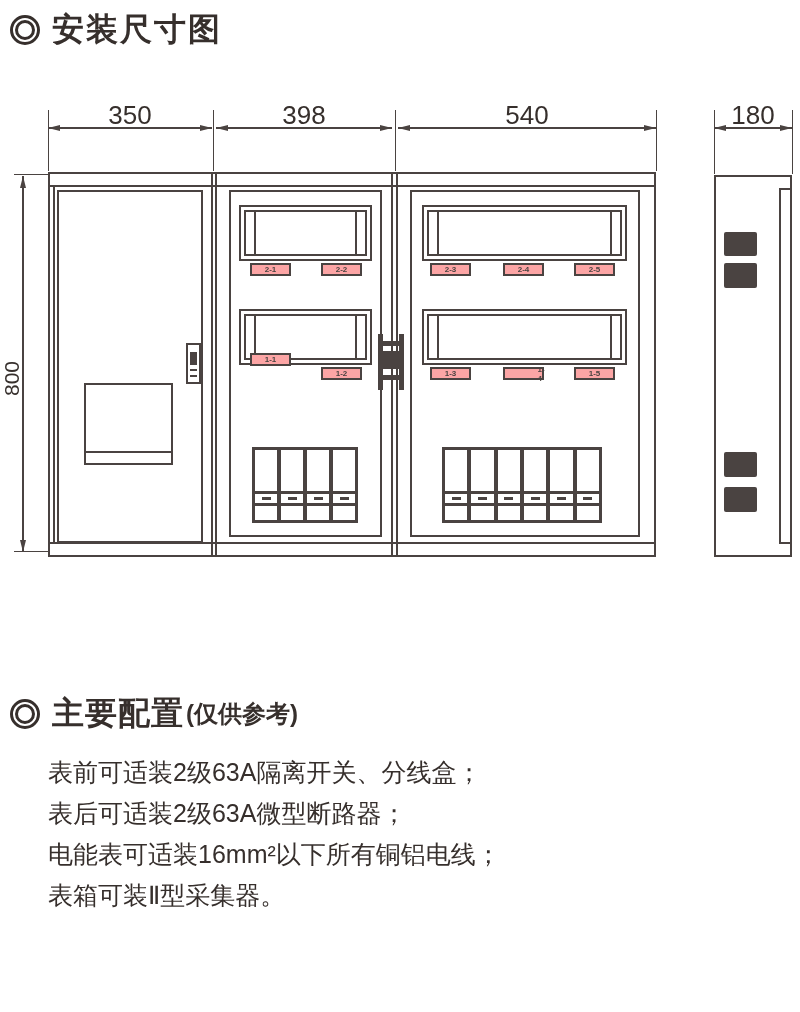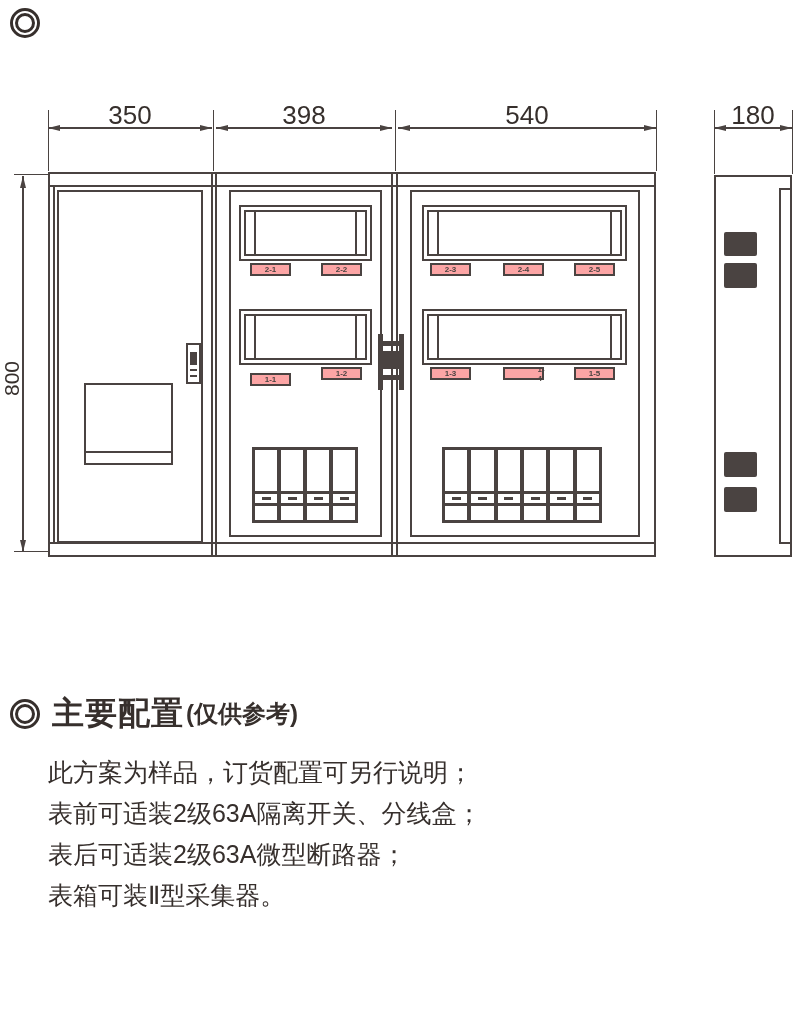--- a/index.html
+++ b/index.html
@@ -75,20 +75,21 @@
   
   .vent{position:absolute;left:724px;width:33px;background:var(--ink);border-radius:2px;}
 </style>
 </head>
 <body>
 
 <div class="canvas">
 
   <div class="hrow" style="left:10px;top:8px;">
     <span class="bullseye"></span>
+    <span class="h1-text">安装尺寸图</span>
   </div>
 
   <div>
 
     <div class="dimlabel" style="left:95px;top:100px;">350</div>
     <div class="dimlabel" style="left:269px;top:100px;">398</div>
     <div class="dimlabel" style="left:492px;top:100px;">540</div>
     <div class="dimlabel" style="left:718px;top:100px;">180</div>
 
     <div class="dim" style="left:48px;top:127px;width:164px;"></div>
@@ -138,21 +139,21 @@
           <div class="mwin-vl r"></div>
         </div>
         <div class="mlabel" style="left:250px;top:263px;">2-1</div>
         <div class="mlabel" style="left:321px;top:263px;">2-2</div>
 
         <div class="mwin" style="left:239px;top:309px;width:133px;height:56px;">
           <div class="mwin-inner"></div>
           <div class="mwin-vl l"></div>
           <div class="mwin-vl r"></div>
         </div>
-        <div class="mlabel" style="left:250px;top:373px;">1-1</div>
+        <div class="mlabel" style="left:250px;top:353px;">1-1</div>
         <div class="mlabel" style="left:321px;top:367px;">1-2</div>
 
         <div class="breaker" style="left:252px;top:447px;width:106px;height:76px;">
           <div class="bmod">
               <div class="t"></div>
               <div class="lb"></div>
               <div class="b"></div>
             </div>
           <div class="bmod">
               <div class="t"></div>
@@ -246,19 +247,19 @@
     </div>
   </div>
 
   <div class="hrow" style="left:10px;top:692px;">
     <span class="bullseye"></span>
     <span class="h2-text">主要配置</span>
     <span class="h2-note" style="margin-left:-10px;">(仅供参考)</span>
   </div>
 
   <div class="cfg">
-    <div>此方案为样品，订货配置可另行说明；</div>
     <div>表前可适装2级63A隔离开关、分线盒；</div>
     <div>表后可适装2级63A微型断路器；</div>
+    <div>电能表可适装16mm²以下所有铜铝电线；</div>
     <div>表箱可装Ⅱ型采集器。</div>
   </div>
 
 </div>
 
 </body></html>

